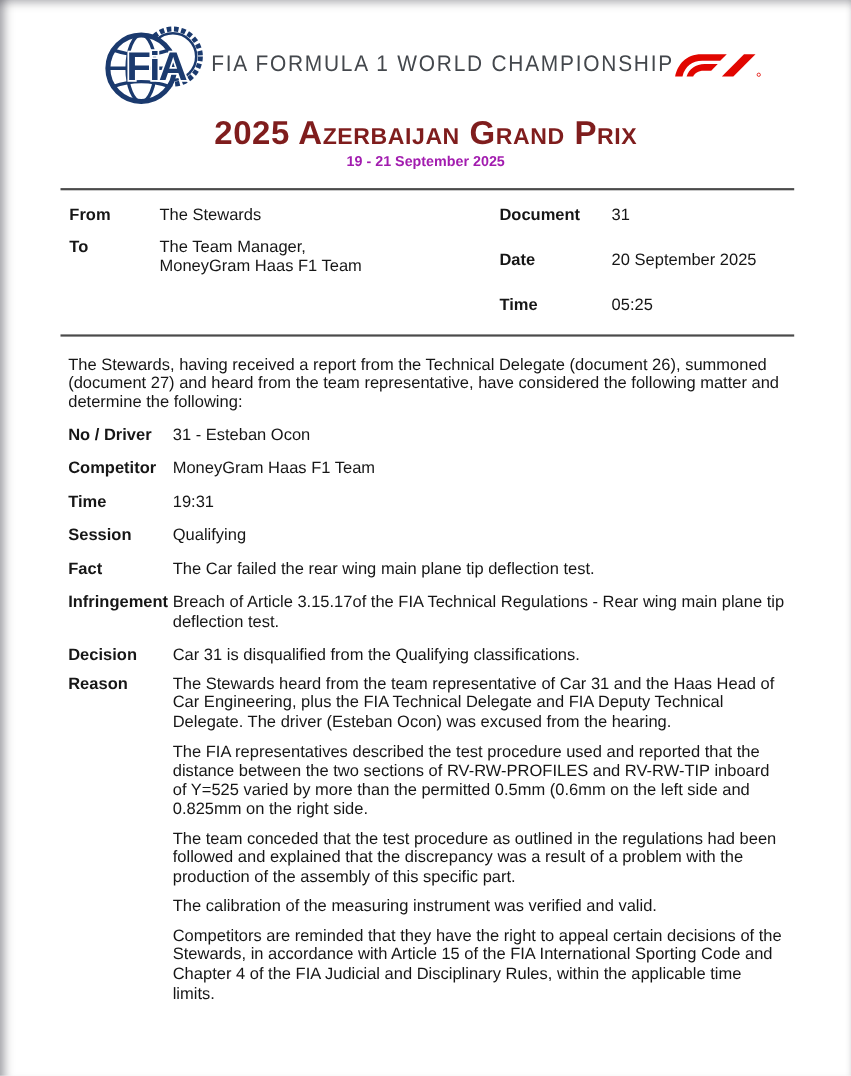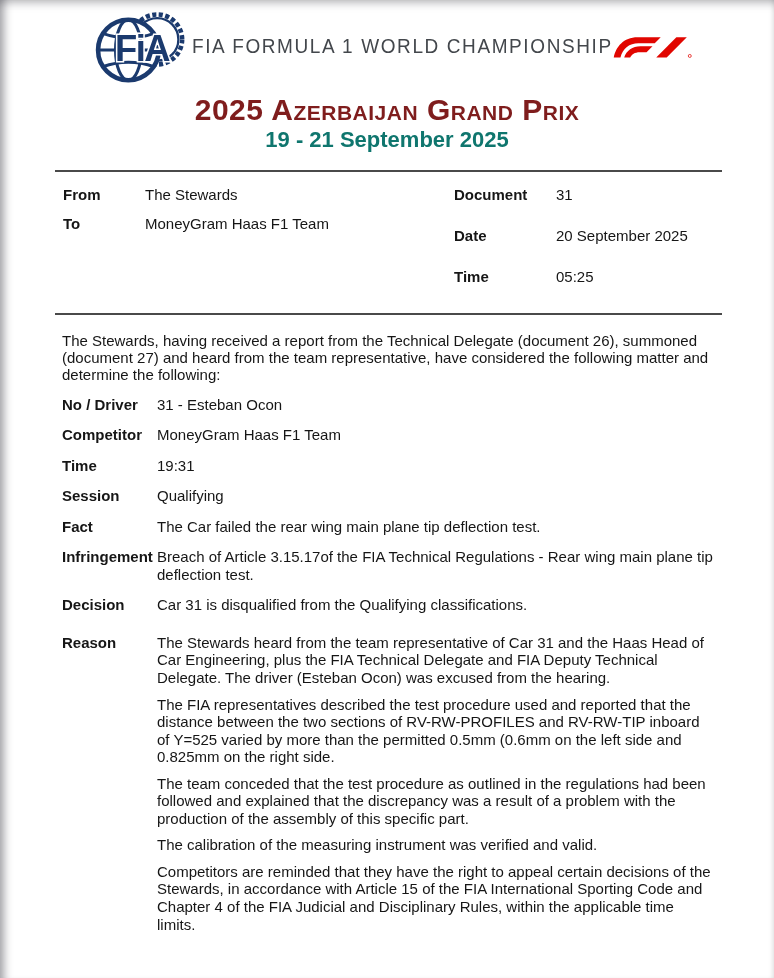--- a/index.html
+++ b/index.html
@@ -9,54 +9,54 @@
     background:#ffffff;
     font-family:"Liberation Sans", sans-serif;
     color:#161616;
     overflow:hidden;
     box-shadow: inset 11px 0 9px -7px rgba(70,70,80,.5),
                 inset 0 10px 8px -7px rgba(70,70,80,.38),
                 inset -5px 0 5px -4px rgba(70,70,80,.18);
   }
   .doc-header {
     display:flex; align-items:center; justify-content:space-between;
-    padding:4px 86px 0 92px; height:86px;
+    padding:16px 86px 0 92px; height:86px;
   }
   .champ-title {
     font-size:19px; letter-spacing:1.6px; color:#43474c;
     font-weight:400; white-space:nowrap; transform:scaleY(1.08);
   }
   .event-title {
     text-align:center; font-weight:bold; font-size:30px; line-height:1.05;
     font-variant:small-caps; letter-spacing:.5px; margin-top:4px; color:#7f1d1d;
   }
   .event-dates {
-    text-align:center; font-weight:bold; font-size:22px; margin-top:1px; color:#0f766e;
+    text-align:center; font-weight:bold; font-size:13px; margin-top:1px; color:#a21caf;
   }
   .meta {
     margin:17px 52px 0 55px;
     border-top:2px solid #4a4a4a; border-bottom:2px solid #4a4a4a;
-    padding:14px 0 28px 8px;
+    padding:14px 0 18px 8px;
     display:grid; grid-template-columns:1fr 268px;
     font-size:15px; line-height:1.15;
   }
   .meta-grid { display:grid; grid-template-columns:82px 1fr; row-gap:12px; align-content:start; }
   .meta-grid.right { grid-template-columns:78px 1fr;gap:24px; }
   .lbl { font-weight:bold; }
   .intro {
     margin:17px 58px 0 62px; width:655px;
     font-size:15px; line-height:1.14;
   }
   .field-row {
     margin:12px 58px 0 62px;
     display:grid; grid-template-columns:95px 1fr;
     font-size:15px; line-height:1.17;
   }
   .field-row.tall { margin-top:13px; }
-  .reason-row { margin-top:20px; }
+  .reason-row { margin-top:8px; }
   .reason-paras p { margin:0 0 9px 0; }
   .fia-logo svg, .f1-logo svg { display:block; }
 </style>
 </head>
 <body>
 
 <div class="page">
 
   <header class="doc-header">
     <span class="fia-logo">
@@ -84,20 +84,21 @@
 
   <div class="event-title">2025 Azerbaijan Grand Prix</div>
   <div class="event-dates">19 - 21 September 2025</div>
 
   <section class="meta">
     <div class="meta-grid left">
       <div class="lbl">From</div>
       <div>The Stewards</div>
       <div class="lbl">To</div>
       <div>
+        <div>The Team Manager,</div>
         <div>MoneyGram Haas F1 Team</div>
       </div>
     </div>
     <div class="meta-grid right">
       <div class="lbl">Document</div>
       <div>31</div>
       <div class="lbl">Date</div>
       <div>20 September 2025</div>
       <div class="lbl">Time</div>
       <div>05:25</div>

